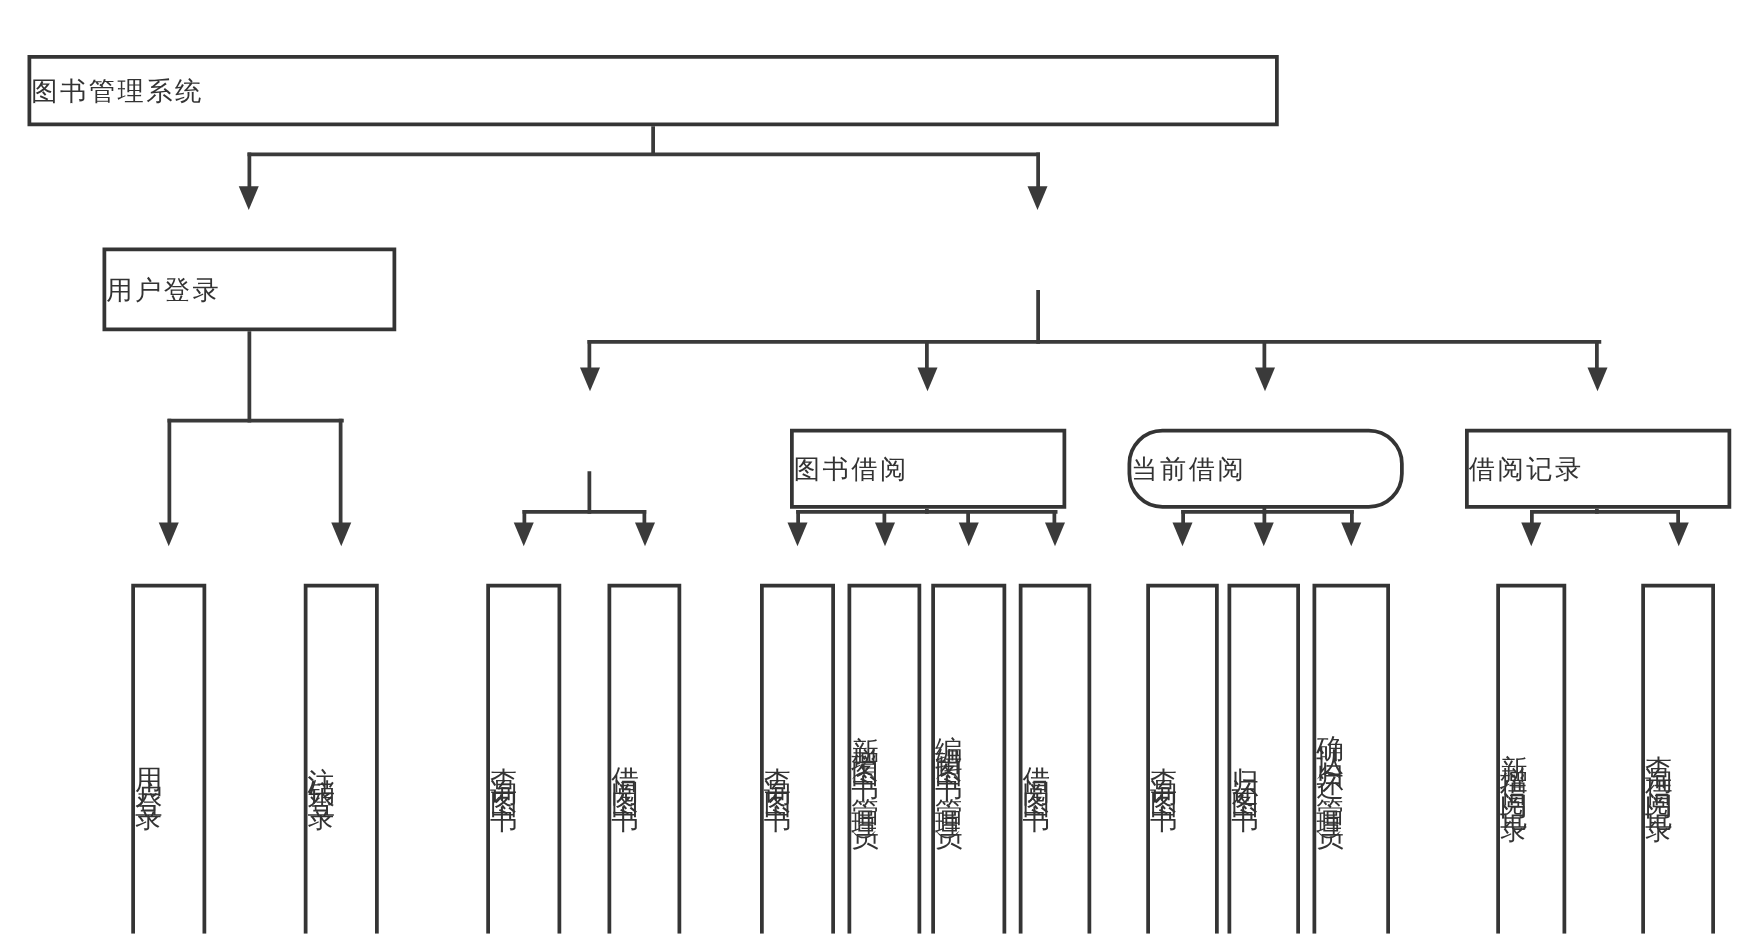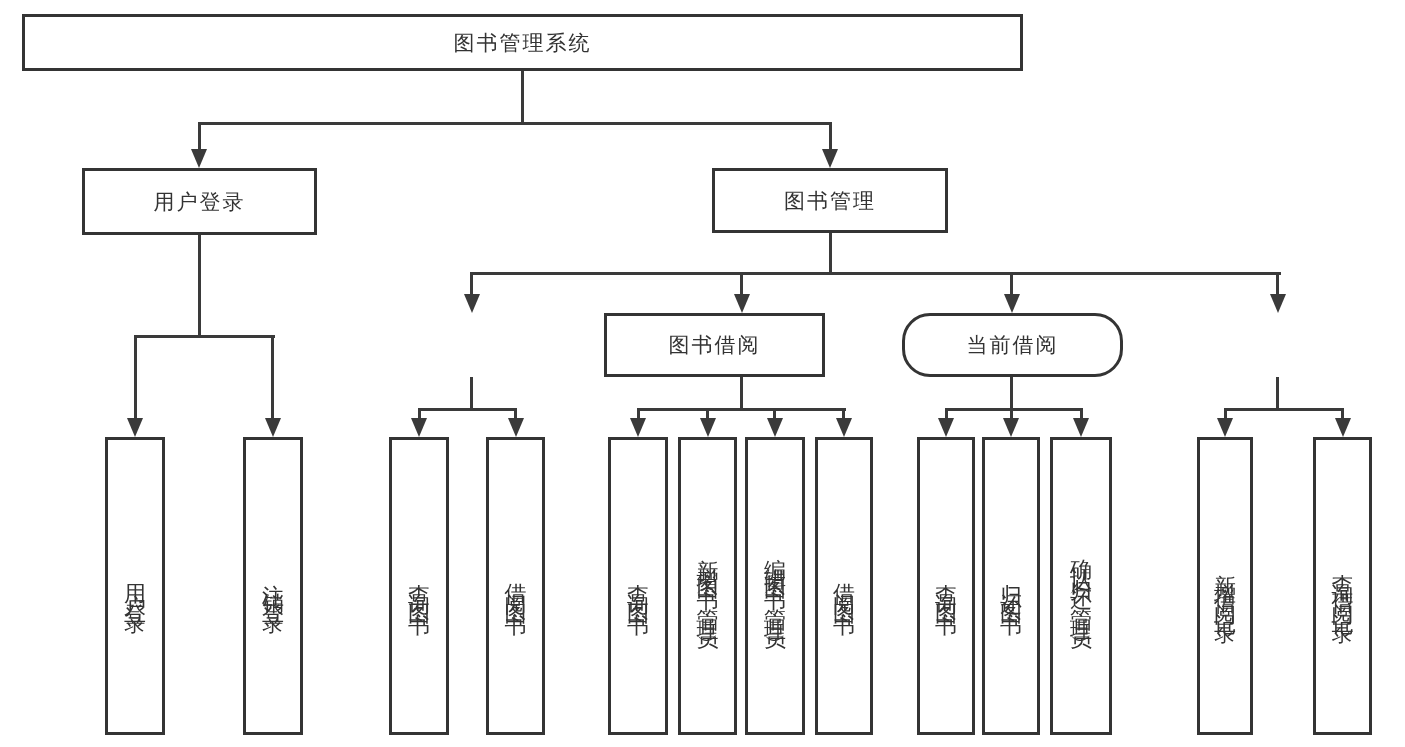--- a/index.html
+++ b/index.html
@@ -12,25 +12,26 @@
     color: #333333;
     overflow: hidden;
   }
   .box {
     position: absolute;
     background: #ffffff;
     border: 3px solid #343434;
     box-sizing: border-box;
     display: flex;
     align-items: center;
-    justify-content: center;
+    justify-content: flex-start;
     font-size: 21px;
     letter-spacing: 2px;
     color: #333333;
     z-index: 2;
+    margin-top: 30px;
   }
   .leaf span {
     writing-mode: vertical-rl;
     line-height: 1;
     font-size: 22px;
     letter-spacing: 10px;
     white-space: nowrap;
   }
   .ln { position: absolute; background: #3a3a3a; z-index: 1; }
   .ah {
@@ -117,29 +118,29 @@
   <div class="ln" style="left:1341px;top:408px;width:3px;height:14px;"></div>
   <div class="ah" style="left:1335px;top:418px;"></div>
 
   <div class="box" style="left:22px;top:14px;width:1001px;height:57px;">
     <span>图书管理系统</span>
   </div>
 
   <div class="box" style="left:82px;top:168px;width:235px;height:67px;">
     <span>用户登录</span>
   </div>
-  <div class="box" style="left:712px;top:168px;width:236px;height:65px;">
-    <span>图书管理</span>
-  </div>
 
-  <div class="box" style="left:604px;top:313px;width:221px;height:64px;">
+  <div class="box" style="left:632px;top:313px;width:221px;height:64px;">
     <span>图书借阅</span>
   </div>
   <div class="box" style="left:902px;top:313px;width:221px;height:64px;border-radius:28px;">
     <span>当前借阅</span>
+  </div>
+  <div class="box" style="left:1172px;top:313px;width:213px;height:64px;">
+    <span>借阅记录</span>
   </div>
 
   <div class="box leaf" style="left:105px;top:437px;width:60px;height:298px;">
     <span>用户登录</span>
   </div>
   <div class="box leaf" style="left:243px;top:437px;width:60px;height:298px;">
     <span>注销登录</span>
   </div>
 
   <div class="box leaf" style="left:389px;top:437px;width:60px;height:298px;">

